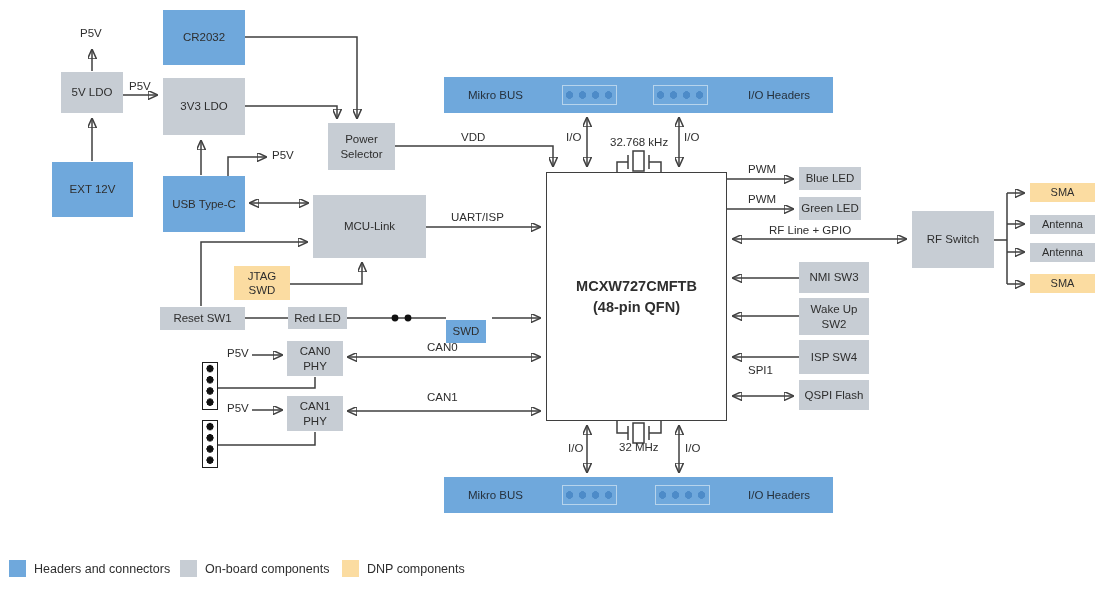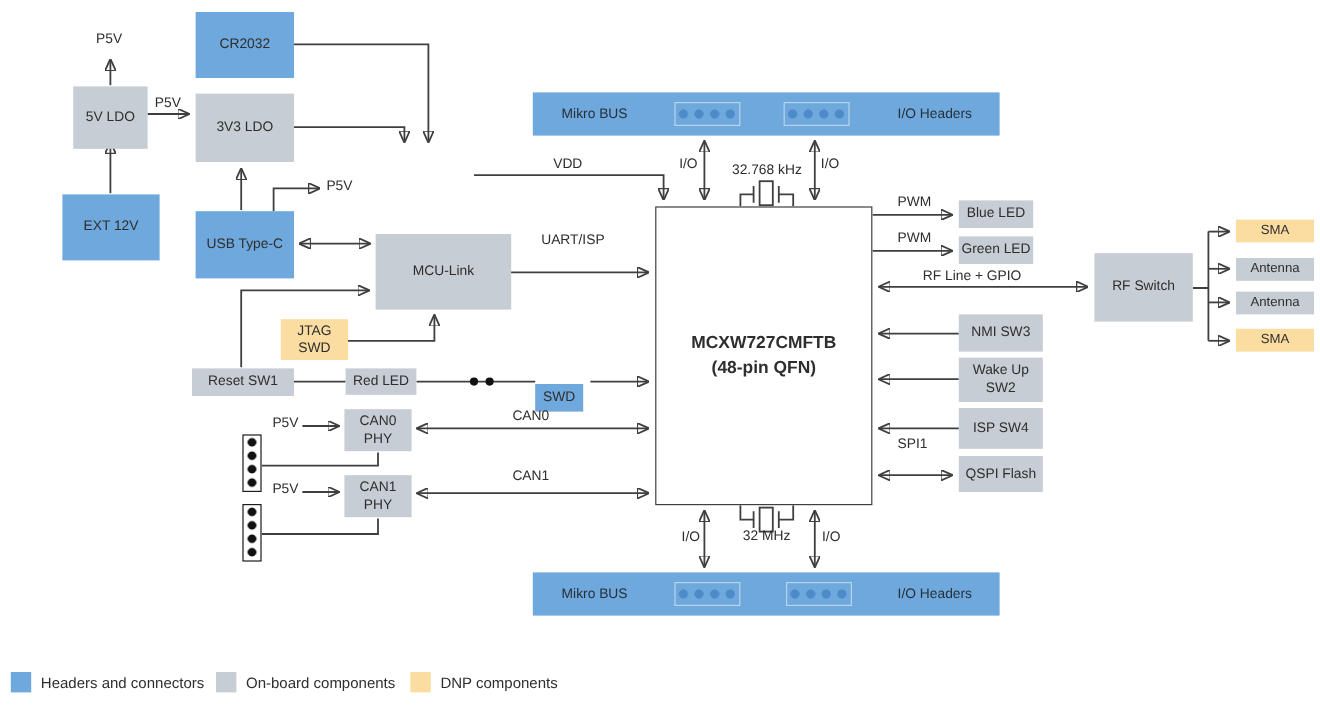--- a/index.html
+++ b/index.html
@@ -87,24 +87,25 @@
     <path d="M799,357 L733,357" marker-end="url(#ah)"></path>
     <path d="M733,396 L793,396" marker-start="url(#ah)" marker-end="url(#ah)"></path>
     <path d="M994,240 L1007,240 M1007,193 L1007,284"></path>
     <path d="M1007,193 L1024,193" marker-end="url(#ah)"></path>
     <path d="M1007,224 L1024,224" marker-end="url(#ah)"></path>
     <path d="M1007,252 L1024,252" marker-end="url(#ah)"></path>
     <path d="M1007,284 L1024,284" marker-end="url(#ah)"></path>
   </svg>
 
   <div class="box blue" style="left:163px;top:10px;width:82px;height:55px">CR2032</div>
-  <div class="box gray" style="left:61px;top:72px;width:62px;height:52px">5V LDO</div>
+  <div class="box gray" style="left:61px;top:72px;width:62px;height:41px">5V LDO</div>
   <div class="box gray" style="left:163px;top:78px;width:82px;height:57px">3V3 LDO</div>
   <div class="box blue" style="left:52px;top:162px;width:81px;height:55px">EXT 12V</div>
   <div class="box blue" style="left:163px;top:176px;width:82px;height:56px">USB Type-C</div>
+  <div class="box gray" style="left:328px;top:123px;width:67px;height:47px">Power Selector</div>
   <div class="box gray" style="left:313px;top:195px;width:113px;height:63px">MCU-Link</div>
   <div class="box yellow" style="left:234px;top:266px;width:56px;height:34px">JTAG SWD</div>
   <div class="box gray" style="left:160px;top:307px;width:85px;height:23px">Reset SW1</div>
   <div class="box gray" style="left:288px;top:307px;width:59px;height:22px">Red LED</div>
   <div class="box blue" style="left:446px;top:320px;width:40px;height:23px">SWD</div>
   <div class="box gray" style="left:287px;top:341px;width:56px;height:35px">CAN0 PHY</div>
   <div class="box gray" style="left:287px;top:396px;width:56px;height:35px">CAN1 PHY</div>
 
   <div class="strip" style="top:362px"></div>
   <div class="strip" style="top:420px"></div>
@@ -136,21 +137,21 @@
   <div class="box gray" style="left:912px;top:211px;width:82px;height:57px">RF Switch</div>
   <div class="box yellow" style="left:1030px;top:183px;width:65px;height:19px;font-size:11px">SMA</div>
   <div class="box gray" style="left:1030px;top:215px;width:65px;height:19px;font-size:11px">Antenna</div>
   <div class="box gray" style="left:1030px;top:243px;width:65px;height:19px;font-size:11px">Antenna</div>
   <div class="box yellow" style="left:1030px;top:274px;width:65px;height:19px;font-size:11px">SMA</div>
 
   <span class="wlbl" style="left:80px;top:27px">P5V</span>
   <span class="wlbl" style="left:129px;top:80px">P5V</span>
   <span class="wlbl" style="left:272px;top:149px">P5V</span>
   <span class="wlbl" style="left:461px;top:131px">VDD</span>
-  <span class="wlbl" style="left:451px;top:194px">UART/ISP</span>
+  <span class="wlbl" style="left:451px;top:211px">UART/ISP</span>
   <span class="wlbl" style="left:566px;top:131px">I/O</span>
   <span class="wlbl" style="left:684px;top:131px">I/O</span>
   <span class="wlbl" style="left:610px;top:136px">32.768 kHz</span>
   <span class="wlbl" style="left:748px;top:163px">PWM</span>
   <span class="wlbl" style="left:748px;top:193px">PWM</span>
   <span class="wlbl" style="left:769px;top:224px">RF Line + GPIO</span>
   <span class="wlbl" style="left:748px;top:364px">SPI1</span>
   <span class="wlbl" style="left:427px;top:341px">CAN0</span>
   <span class="wlbl" style="left:427px;top:391px">CAN1</span>
   <span class="wlbl" style="left:227px;top:347px">P5V</span>

